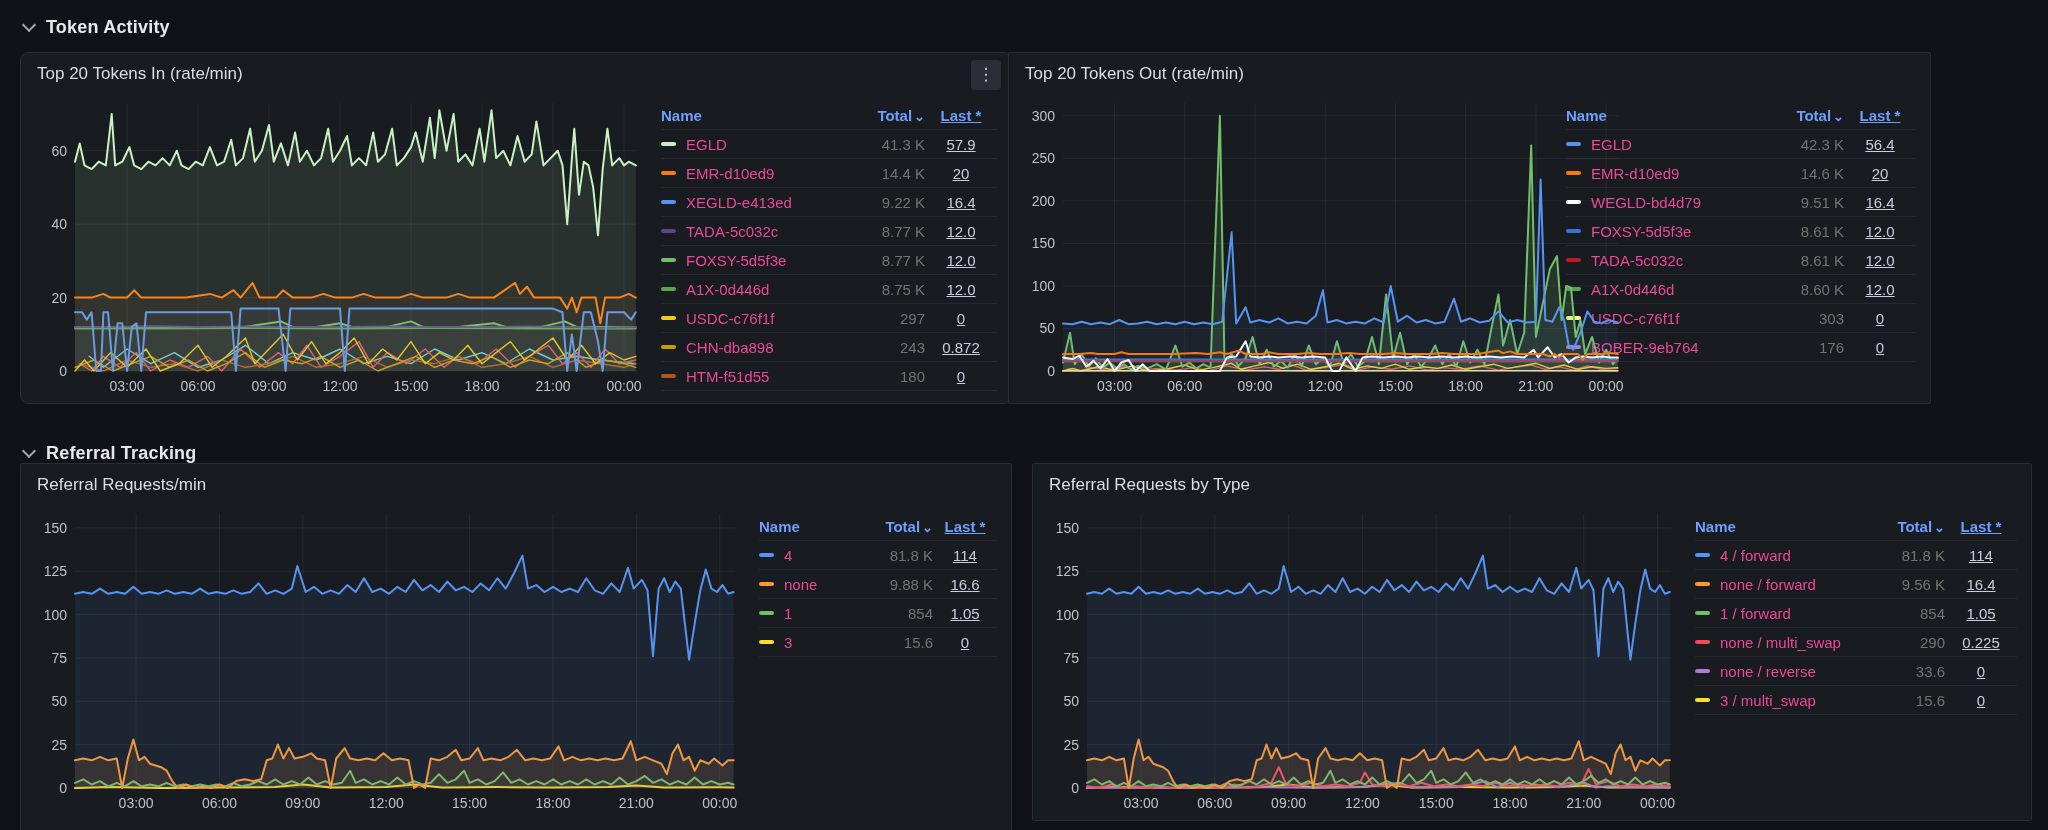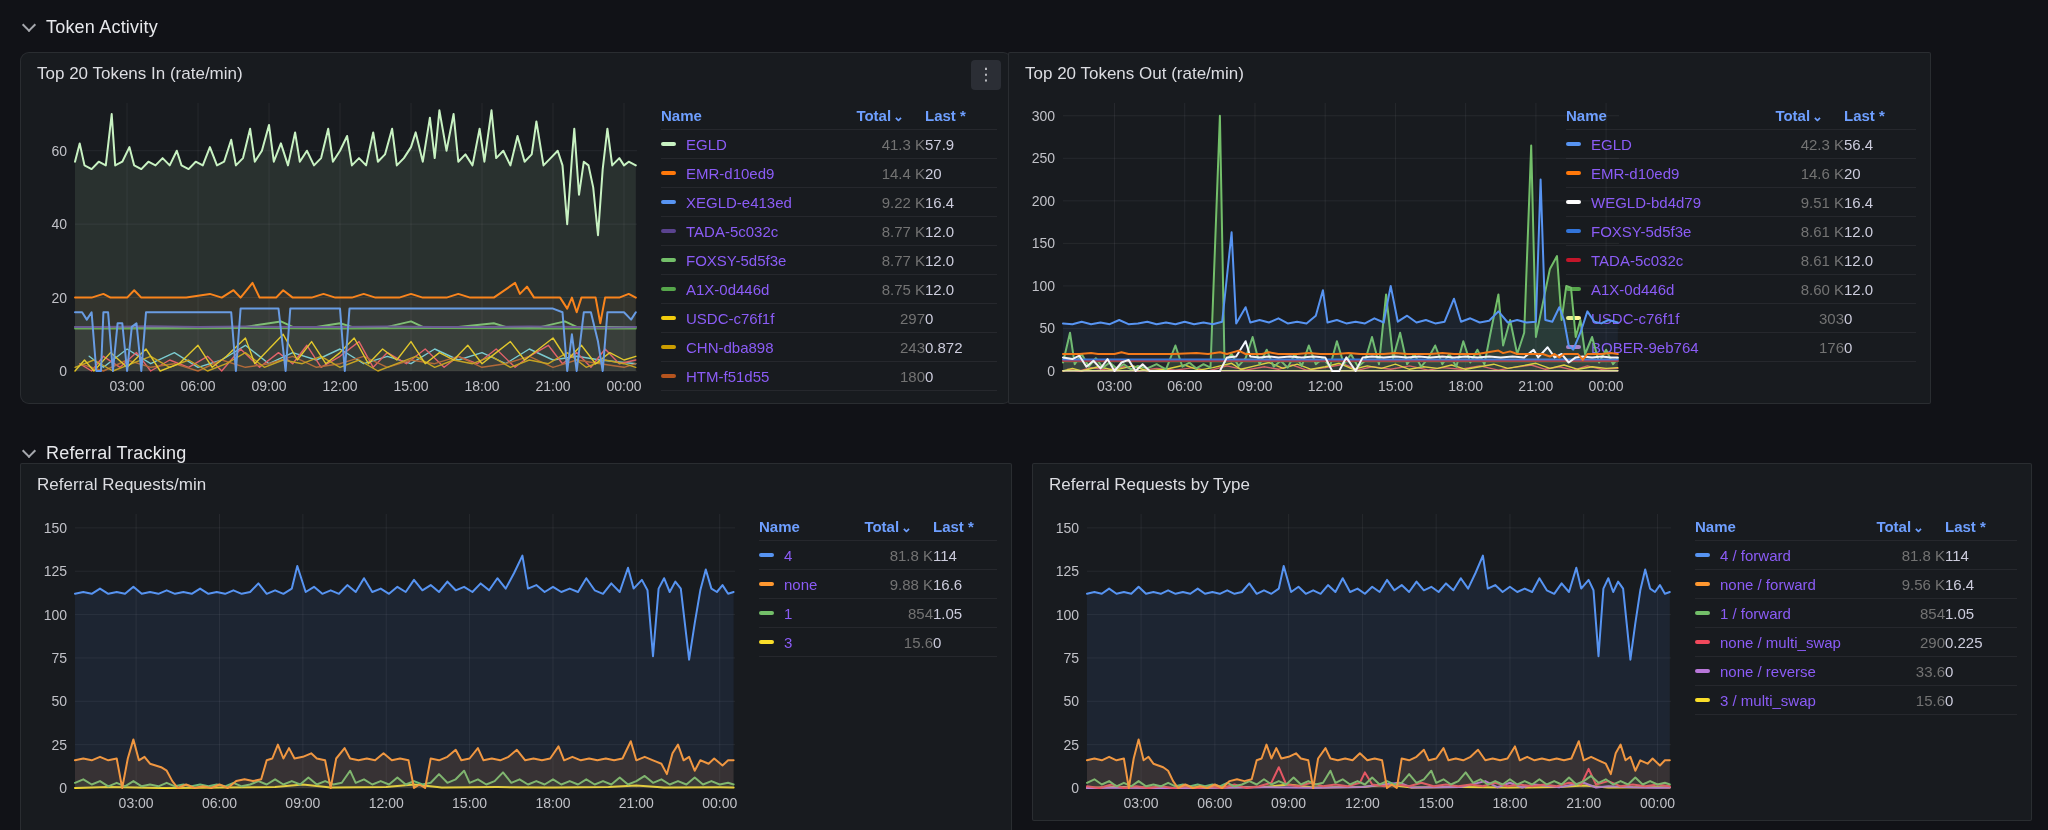--- a/index.html
+++ b/index.html
@@ -1,39 +1,39 @@
 <!DOCTYPE html>
 <html><head>
 <meta charset="utf-8">
 <style>
   html,body{margin:0;padding:0;background:#111217;}
   body{width:2048px;height:830px;position:relative;overflow:hidden;
        font-family:"Liberation Sans",sans-serif;color:#ccccdc;-webkit-font-smoothing:antialiased;}
   .section-header{position:absolute;left:24px;display:flex;align-items:center;gap:12px;cursor:pointer;height:26px;}
   .chev{width:8px;height:8px;border-right:2px solid #a6a8ae;border-bottom:2px solid #a6a8ae;
         transform:rotate(45deg);margin-top:-5px;}
-  .section-title{font-size:18px;font-weight:400;color:#e7e8ec;letter-spacing:.2px;}
+  .section-title{font-size:18px;font-weight:700;color:#e7e8ec;letter-spacing:.2px;}
   .panel{position:absolute;background:#181b1f;border:1px solid rgba(204,204,220,.10);border-radius:2px;box-sizing:border-box;}
   .panel-title{position:absolute;top:11px;left:16px;font-size:17px;font-weight:500;color:#dcdde2;}
   .kebab{position:absolute;top:7px;right:10px;width:30px;height:30px;border:none;border-radius:4px;
          background:#2b2e35;color:#c7c8cd;font-size:17px;line-height:30px;text-align:center;cursor:pointer;padding:0;
          font-family:"Liberation Sans",sans-serif;}
   .panel-body{position:absolute;top:40px;left:8px;right:12px;bottom:4px;display:flex;}
   .chart-wrap{flex:1 1 auto;position:relative;min-width:0;}
   .chart-wrap svg{position:absolute;inset:0;}
   .legend{flex:0 0 auto;padding:8px 2px 0 10px;font-size:15px;box-sizing:border-box;}
   .p0 .legend{width:348px;}
   .p1 .legend{width:362px;}
   .p2 .legend{width:250px;}
   .p3 .legend{width:334px;}
   .lrow{display:flex;align-items:center;height:28px;border-bottom:1px solid rgba(204,204,220,.08);cursor:pointer;}
-  .lrow.lhead{cursor:default;gap:21px;}
-  .lname{flex:1 1 auto;display:flex;align-items:center;gap:10px;color:#8b5cf6;white-space:nowrap;overflow:hidden;}
+  .lrow.lhead{cursor:default;}
+  .lname{flex:1 1 auto;display:flex;align-items:center;gap:10px;color:#ec4899;white-space:nowrap;overflow:hidden;}
   .ltotal{flex:0 0 86px;text-align:right;color:#737373;}
-  .llast{flex:0 0 72px;text-align:left;color:#ccccdc;}
+  .llast{flex:0 0 72px;text-align:center;color:#ccccdc;text-decoration:underline;}
   .p2 .ltotal{flex-basis:74px}.p2 .llast{flex-basis:64px}
   .lhead .lname,.lhead .ltotal,.lhead .llast{color:#6e9fff;font-weight:600;}
   .sorticon{font-size:13px;margin-left:2px;color:#6e9fff;}
   .pill{width:15px;height:4px;border-radius:2px;flex:0 0 auto;}
   
   .p0{left:20px;top:52px;width:992px;height:352px;border-radius:9px;}
   .p1{left:1008px;top:52px;width:923px;height:352px;}
   .p2{left:20px;top:463px;width:992px;height:376px;}
   .p3{left:1032px;top:463px;width:1000px;height:358px;}
   .s0{top:14px;} .s1{top:424px;margin-top:16px;}

